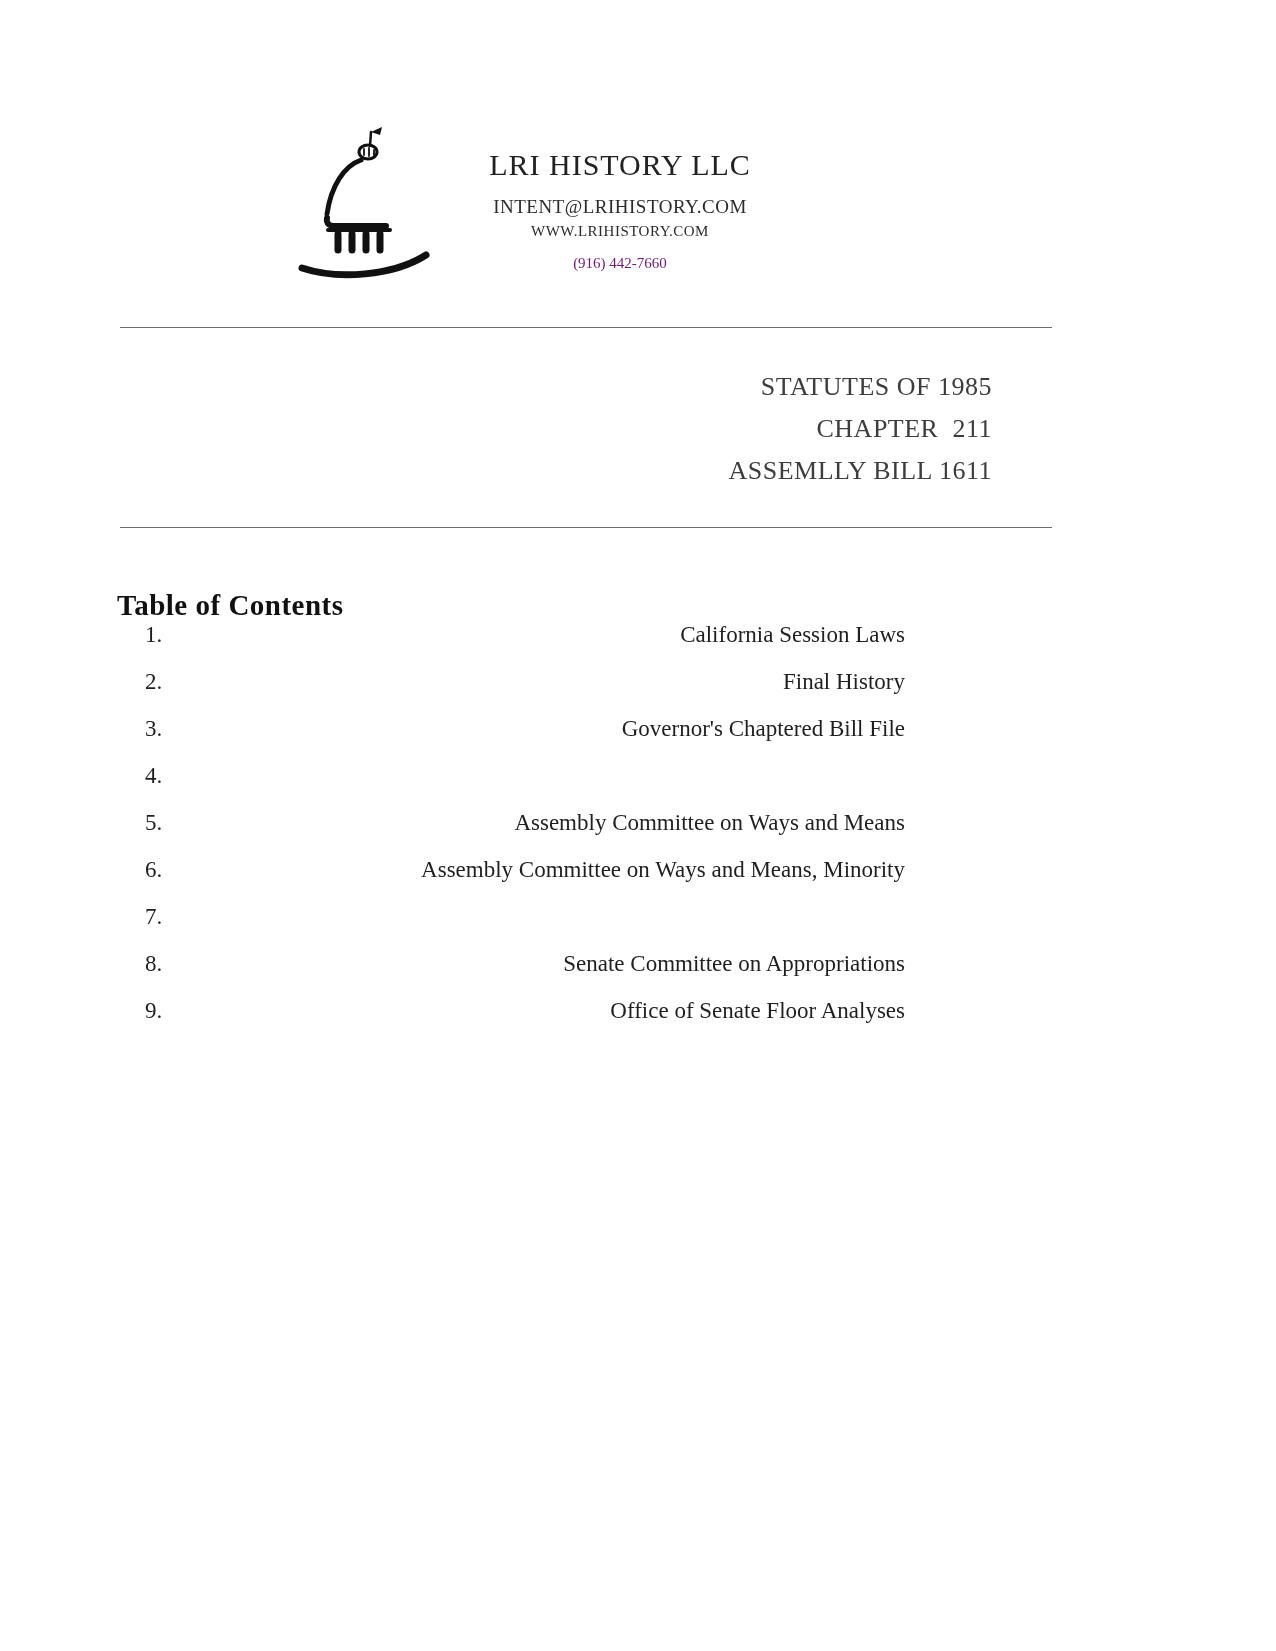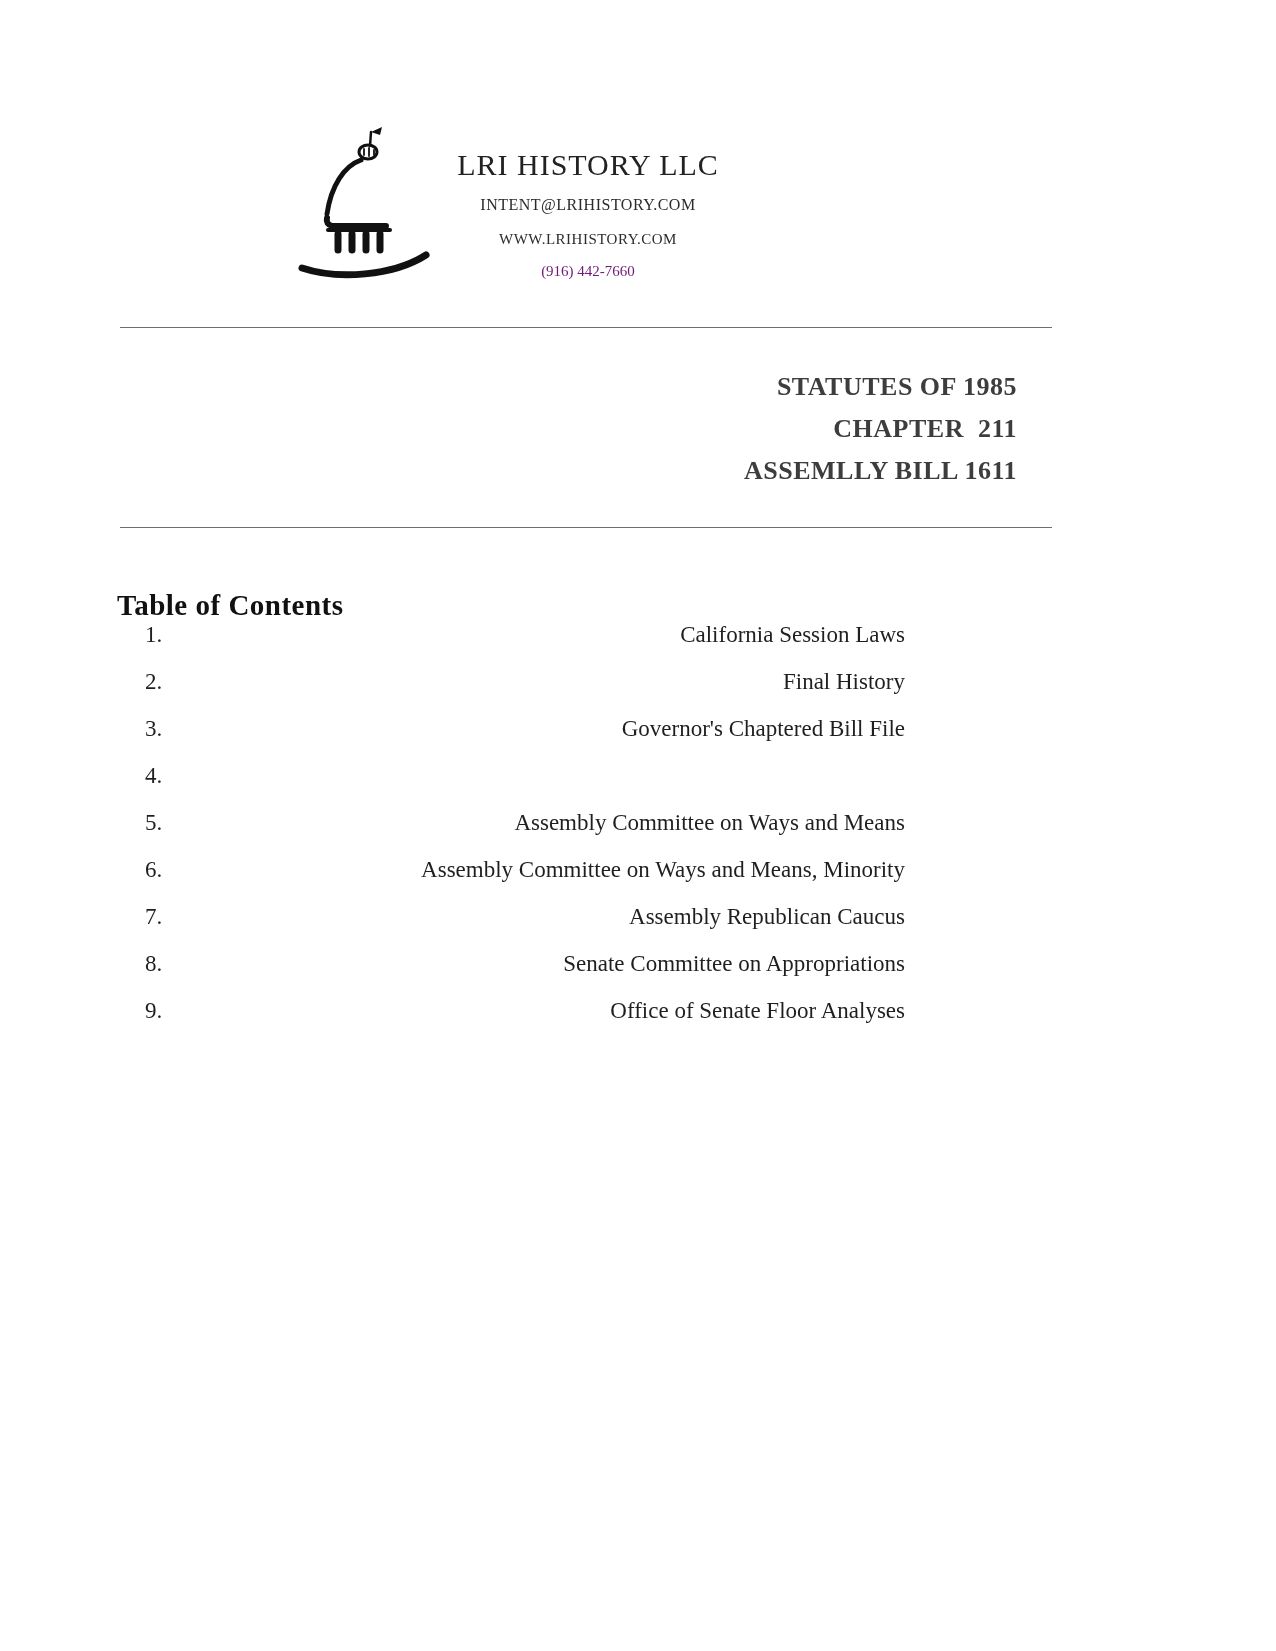--- a/index.html
+++ b/index.html
@@ -20,36 +20,36 @@
   
   .logo {
     position: absolute;
     left: 298px;
     top: 122px;
     width: 140px;
     height: 165px;
   }
   .header-block {
     position: absolute;
-    left: 388px;
+    left: 420px;
     top: 148px;
     width: 400px;
     text-align: center;
   }
   .company-name {
     font-size: 30px;
     letter-spacing: 1px;
     color: #222222;
     margin-bottom: 14px;
   }
   .company-email {
-    font-size: 16px;
+    font-size: 19px;
     letter-spacing: 0.5px;
     color: #2b2b2b;
-    margin-bottom: 17px;
+    margin-bottom: 5px;
   }
   .company-website {
     font-size: 15px;
     letter-spacing: 0.5px;
     color: #2b2b2b;
     margin-bottom: 15px;
   }
   .company-phone {
     font-size: 15px;
     color: #701a75;
@@ -61,26 +61,26 @@
     width: 932px;
     height: 0;
     border-top: 1.5px solid #6e6e6e;
   }
   .divider-1 { top: 327px; }
   .divider-2 { top: 527px; }
 
   
   .case-block {
     position: absolute;
-    left: 545px;
+    left: 520px;
     top: 366px;
     width: 472px;
     text-align: right;
     color: #3d3d3d;
-    font-weight: bold;
+    font-weight: normal;
     font-size: 26px;
     line-height: 42px;
     letter-spacing: 0.5px;
   }
   .case-line { white-space: pre; }
 
   
   .toc-title {
     position: absolute;
     left: 117px;
@@ -176,21 +176,20 @@
     <div class="toc-item">
       <span class="toc-num">5.</span>
       <span class="toc-label">Assembly Committee on Ways and Means</span>
     </div>
     <div class="toc-item">
       <span class="toc-num">6.</span>
       <span class="toc-label">Assembly Committee on Ways and Means, Minority</span>
     </div>
     <div class="toc-item">
       <span class="toc-num">7.</span>
-      <span class="toc-label">Assembly Republican Caucus</span>
     </div>
     <div class="toc-item">
       <span class="toc-num">8.</span>
       <span class="toc-label">Senate Committee on Appropriations</span>
     </div>
     <div class="toc-item">
       <span class="toc-num">9.</span>
       <span class="toc-label">Office of Senate Floor Analyses</span>
     </div>
   </div>

